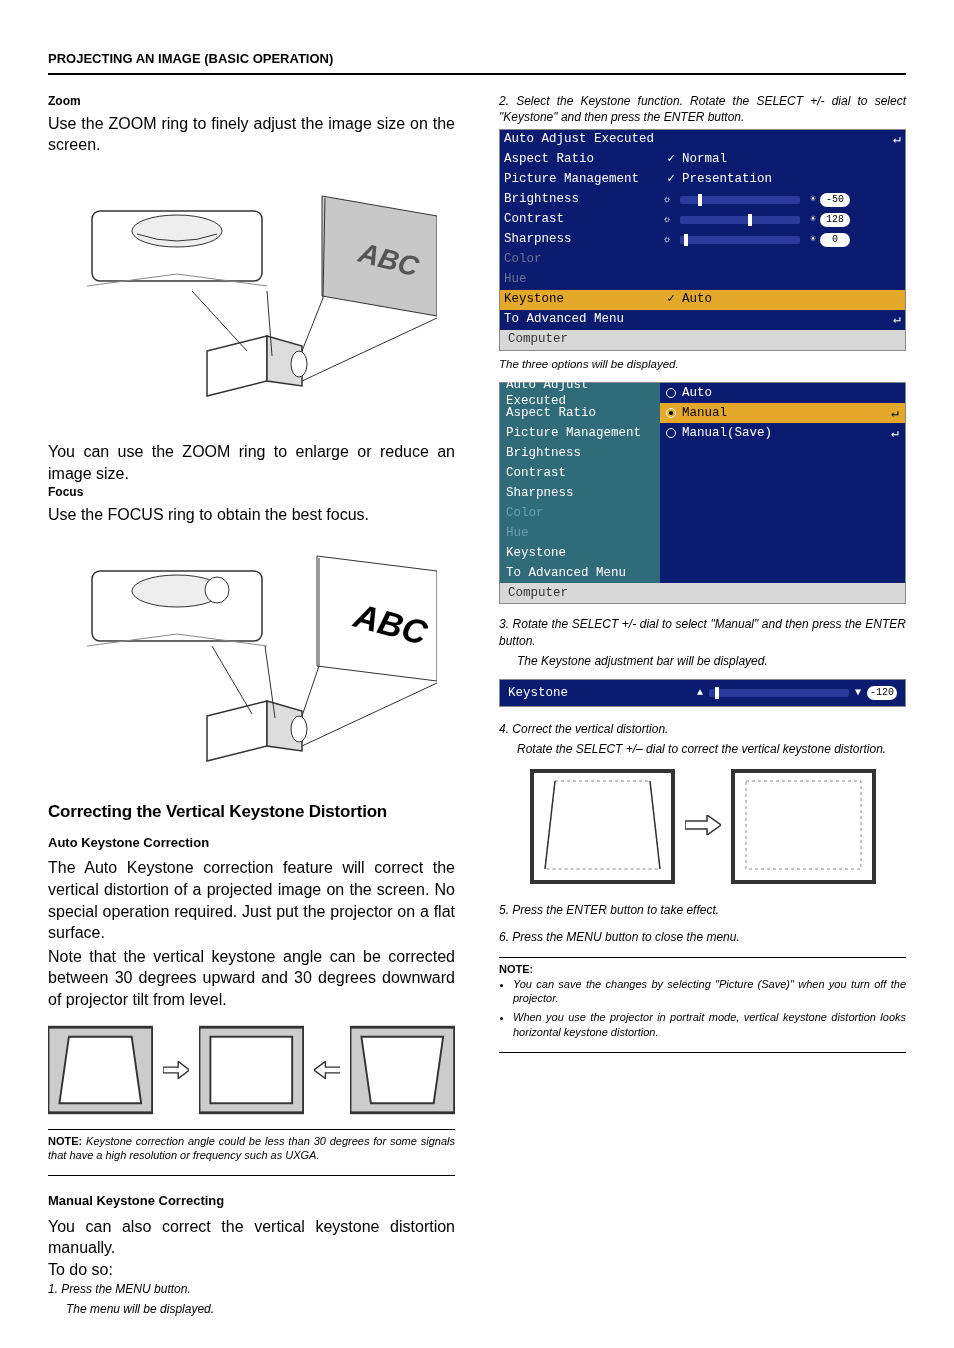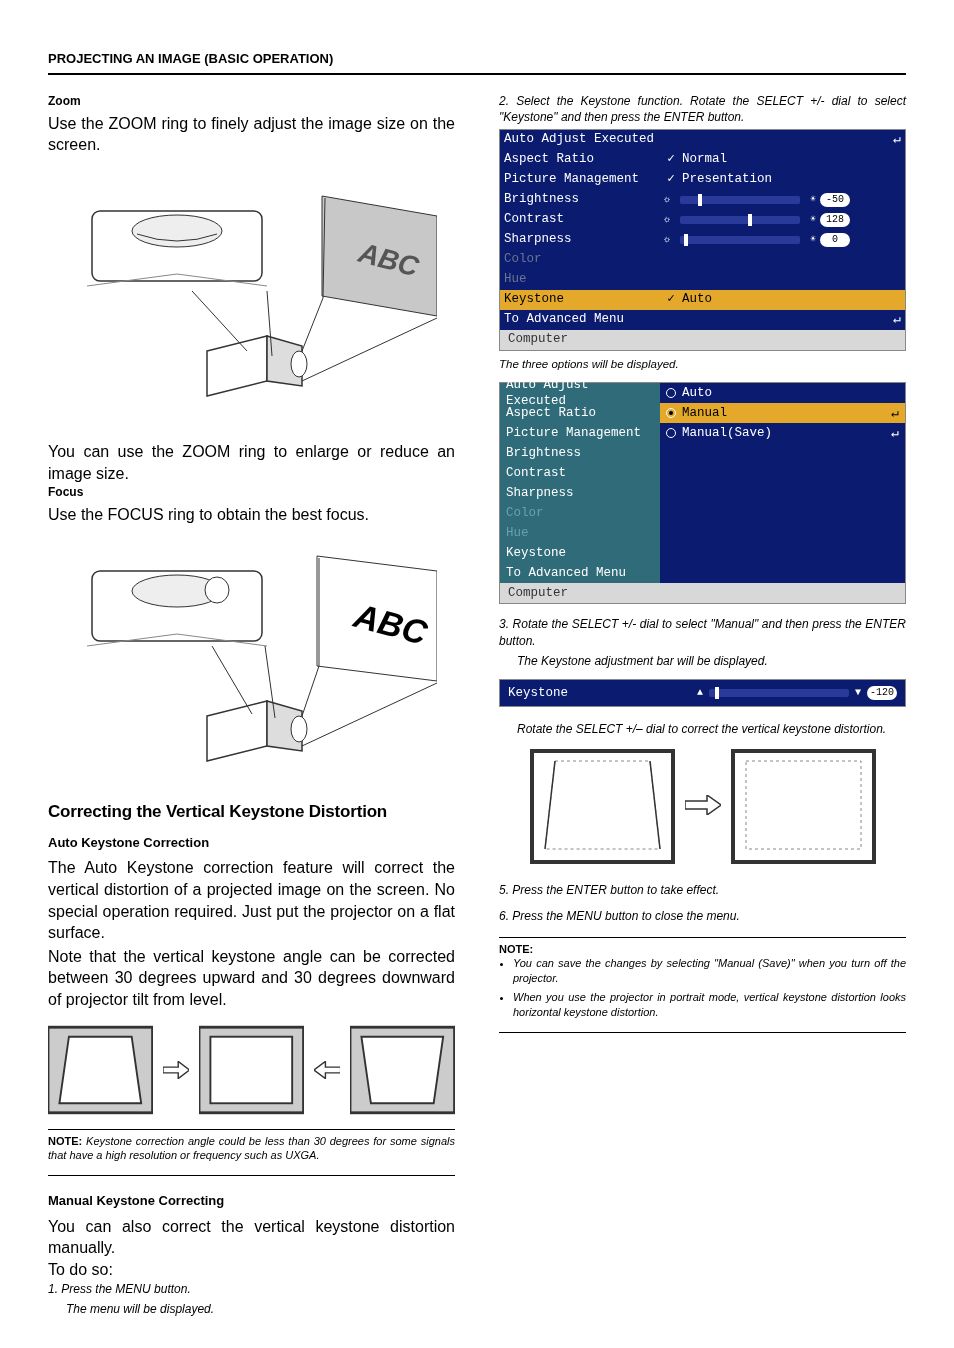--- a/index.html
+++ b/index.html
@@ -278,20 +278,21 @@
     <div class="keystone-bar-ss">
       <span>Keystone</span>
       <div class="ks-bar">
         <span style="font-size:10px">▲</span>
         <div class="ks-track"></div>
         <span style="font-size:10px">▼</span>
         <span class="valbox">-120</span>
       </div>
     </div>
 
+    <div class="step">4. Correct the vertical distortion.</div>
     <div class="step-sub">Rotate the SELECT +/– dial to correct the vertical keystone distortion.</div>
 
     <div class="dist-row">
       <div class="dist-box">
         <svg viewBox="0 0 145 115" width="145" height="115">
           <rect x="2" y="2" width="141" height="111" fill="#fff" stroke="#333" stroke-width="4"></rect>
           <polygon points="25,12 120,12 130,100 15,100" fill="none" stroke="#888" stroke-width="1" stroke-dasharray="3 3"></polygon>
           <line x1="25" y1="12" x2="15" y2="100" stroke="#333" stroke-width="1.5"></line>
           <line x1="120" y1="12" x2="130" y2="100" stroke="#333" stroke-width="1.5"></line>
         </svg>
@@ -308,20 +309,20 @@
         </svg>
       </div>
     </div>
 
     <div class="step">5. Press the ENTER button to take effect.</div>
     <div class="step" style="margin-top:10px">6. Press the MENU button to close the menu.</div>
 
     <hr class="note-rule">
     <div class="note-text" style="font-style:normal"><span class="note-label">NOTE:</span></div>
     <ul class="bullet-list" id="bullets">
-        <li>You can save the changes by selecting "Manual (Save)" when you turn off the projector.</li>
+        <li>You can save the changes by selecting "Picture (Save)" when you turn off the projector.</li>
         <li>When you use the projector in portrait mode, vertical keystone distortion looks horizontal keystone distortion.</li>
       </ul>
     <hr class="note-rule">
   </div>
 </div>
 
 <div class="page-num">E-20</div>
 
 </body></html>

